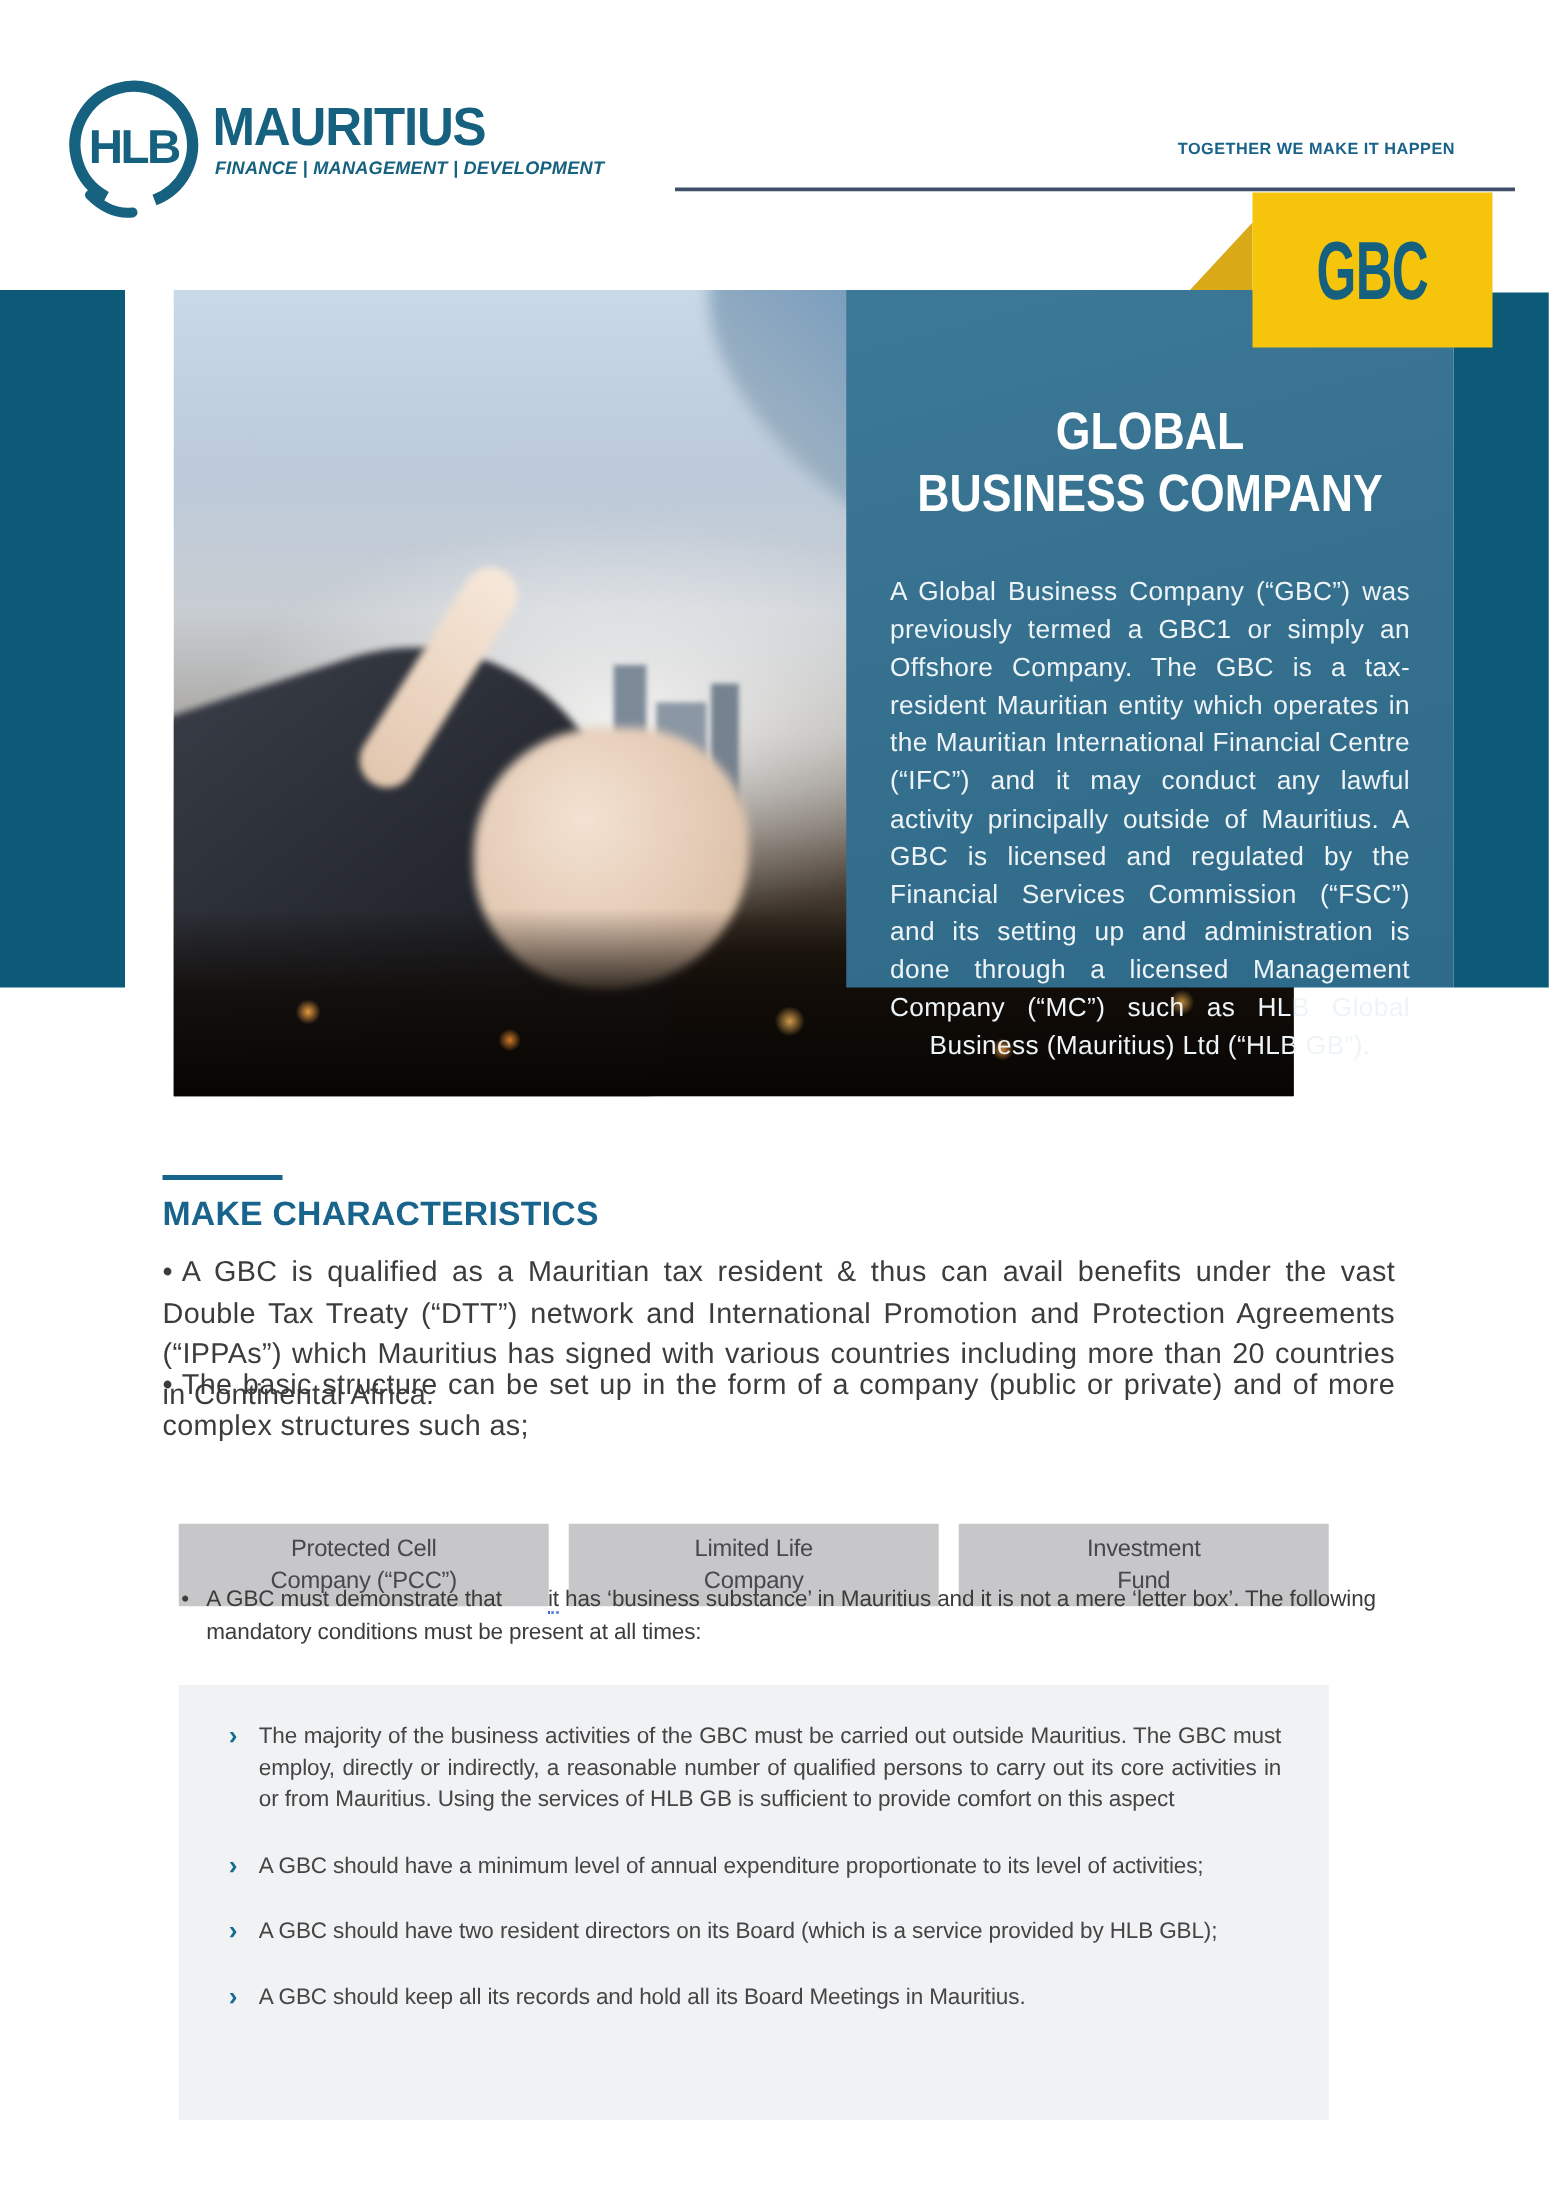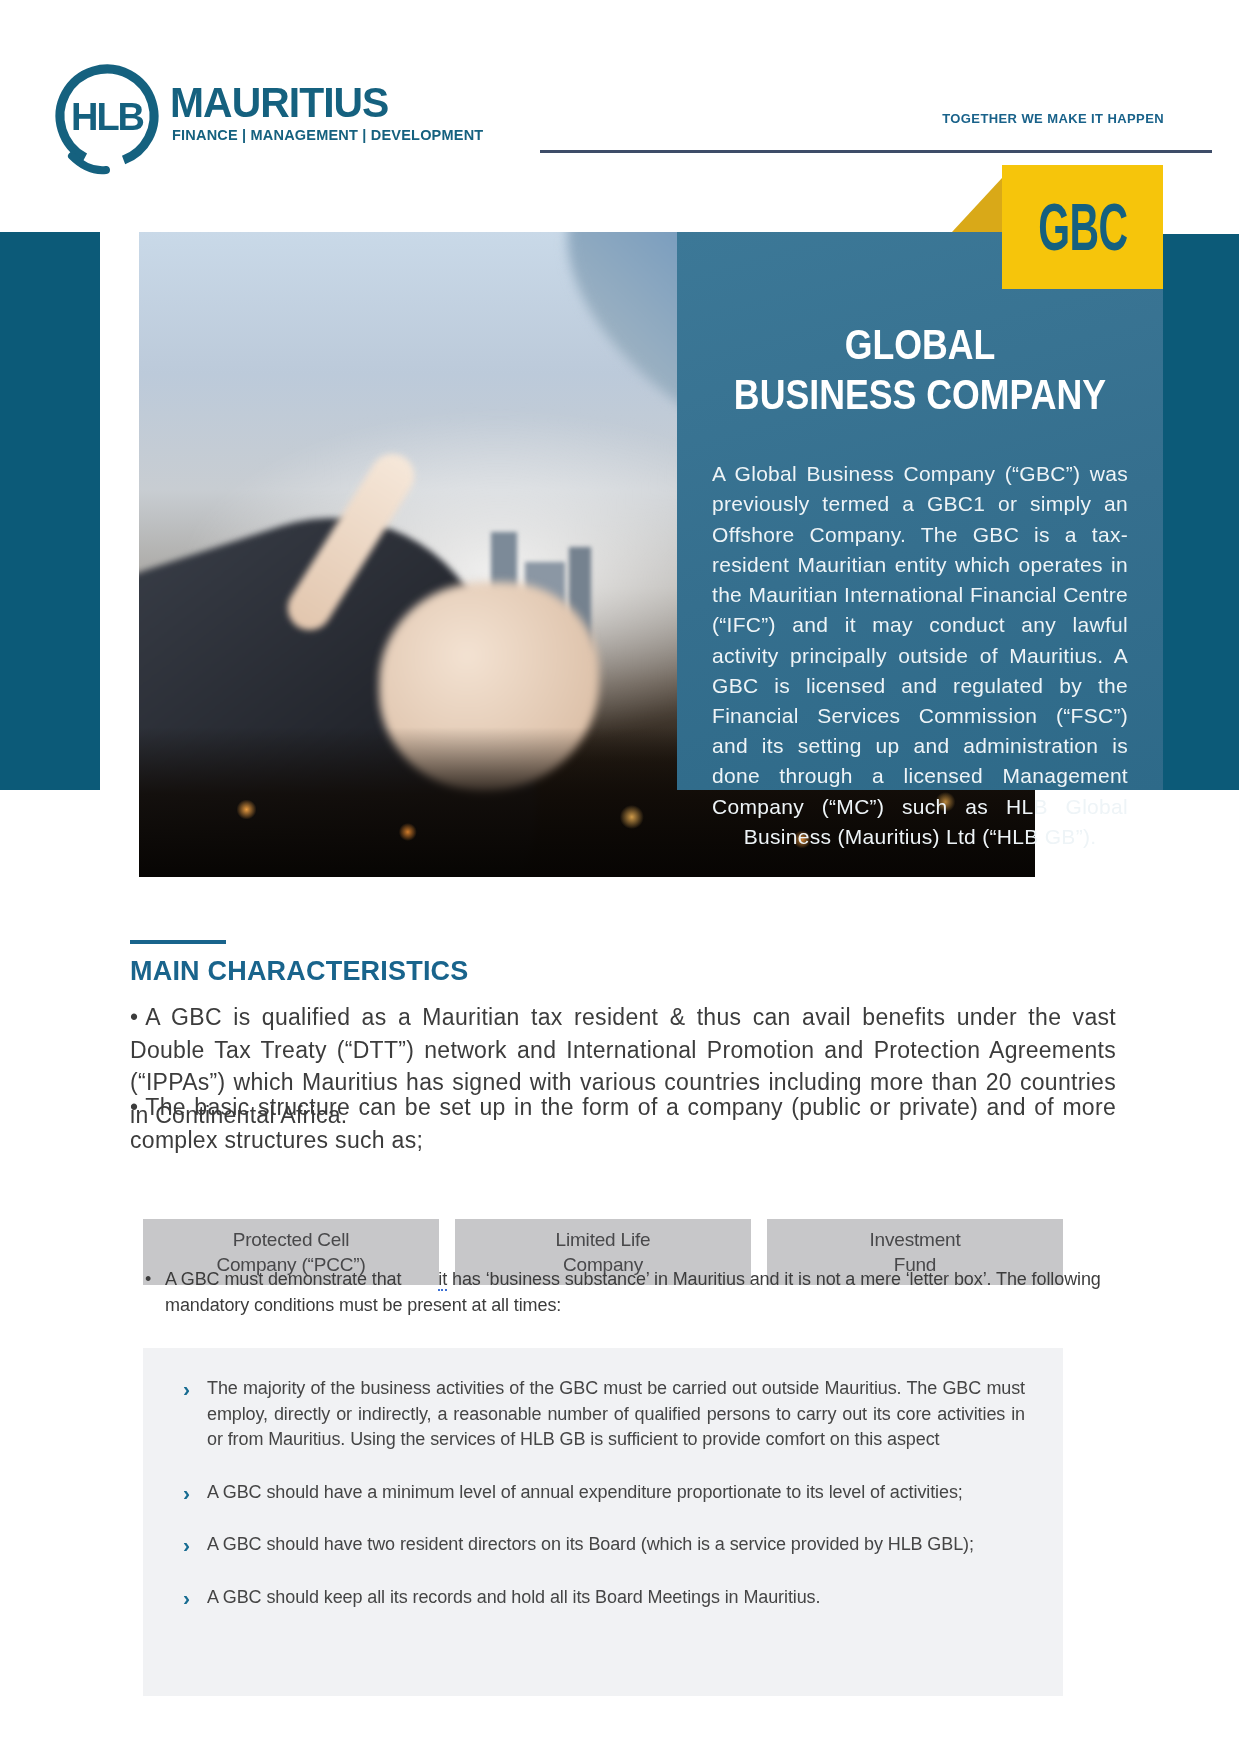--- a/index.html
+++ b/index.html
@@ -5,21 +5,21 @@
   html,body{margin:0;padding:0;background:#ffffff;}
   #page{position:relative;width:1241px;height:1754px;background:#ffffff;overflow:hidden;
         font-family:"Liberation Sans",sans-serif;color:#3c3c3c;}
   .abs{position:absolute;}
 
   
   .logo-svg{position:absolute;left:48px;top:60px;width:118px;height:118px;}
   .brand-name{position:absolute;left:170px;top:78px;font-size:43px;font-weight:bold;
               color:#15617f;letter-spacing:-1px;transform:scaleX(0.95);transform-origin:left center;white-space:nowrap;}
   .brand-tagline{position:absolute;left:172px;top:127px;font-size:14.5px;font-weight:bold;
-              color:#15617f;letter-spacing:0.2px;white-space:nowrap;}
+              color:#15617f;letter-spacing:0.2px;white-space:nowrap;font-style:italic;}
   .motto{position:absolute;top:111px;right:77px;font-size:13px;font-weight:bold;
          color:#19628a;letter-spacing:0.4px;white-space:nowrap;}
   .header-rule{position:absolute;top:150px;left:540px;width:672px;height:3px;background:#3e4d68;}
 
   
   .hero-leftbar{left:0;top:232px;width:100px;height:558px;background:#0c5a78;}
   .hero-rightbar{left:1163px;top:234px;width:76px;height:556px;background:#0c5a78;}
   .hero-photo{left:139px;top:232px;width:896px;height:645px;overflow:hidden;
       background:linear-gradient(180deg,#c9d9e8 0%,#bccada 22%,#c8cdd2 40%,#a8a5a0 55%,#5a4f44 70%,#241c14 82%,#0c0907 100%);}
   .ph-arm{position:absolute;right:-140px;top:-90px;width:620px;height:340px;border-radius:45%;
@@ -42,21 +42,21 @@
         radial-gradient(circle at 55% 60%,rgba(255,190,90,0.8) 0,rgba(255,190,90,0) 12px),
         radial-gradient(circle at 74% 75%,rgba(255,160,60,0.8) 0,rgba(255,160,60,0) 9px),
         radial-gradient(circle at 90% 50%,rgba(255,185,80,0.7) 0,rgba(255,185,80,0) 10px),
         linear-gradient(180deg,rgba(20,14,8,0) 0%,rgba(16,11,7,0.85) 45%,#070503 100%);}
   .hero-panel{left:677px;top:232px;width:486px;height:558px;
       background:linear-gradient(165deg,#3c7897 0%,#356f8e 55%,#2e6a89 100%);}
   .hero-title{margin-top:88px;text-align:center;color:#ffffff;font-size:42px;font-weight:bold;
       line-height:1.18;letter-spacing:0;transform:scaleX(0.85);transform-origin:center;}
   .hero-para{margin:40px 35px 4px 35px;font-size:21px;line-height:1.44;color:#eef4f7;
       text-align:justify;text-align-last:center;letter-spacing:0.3px;}
-  .badge{left:1002px;top:165px;width:161px;height:124px;background:#f6c50b;
+  .badge{left:1002px;top:154px;width:192px;height:124px;background:#f6c50b;
       display:flex;align-items:center;justify-content:center;}
   .badge-text{font-size:66px;font-weight:bold;color:#15607f;transform:scaleX(0.62);letter-spacing:-1px;}
   .badge-fold{left:952px;top:178px;width:0;height:0;border-bottom:54px solid #d9a918;border-left:50px solid transparent;}
 
   
   .section-rule{left:130px;top:940px;width:96px;height:4px;background:#19648c;}
   .section-title{left:130px;top:956px;font-size:27px;font-weight:bold;color:#19648c;letter-spacing:0.2px;}
   .body-par{position:absolute;left:130px;width:986px;font-size:23px;line-height:1.42;
       color:#3c3c3c;text-align:justify;letter-spacing:0.3px;}
   .b1{top:1001px;} .b2{top:1091px;}
@@ -114,21 +114,21 @@
     </div>
     <div class="hero-para">A Global Business Company (“GBC”) was previously termed a GBC1 or simply an Offshore Company. The GBC is a tax-resident Mauritian entity which operates in the Mauritian International Financial Centre (“IFC”) and it may conduct any lawful activity principally outside of Mauritius. A GBC is licensed and regulated by the Financial Services Commission (“FSC”) and its setting up and administration is done through a licensed Management Company (“MC”) such as HLB Global Business (Mauritius) Ltd (“HLB GB”).</div>
   </div>
 
   <div class="abs badge-fold"></div>
   <div class="abs badge">
     <span class="badge-text">GBC</span>
   </div>
 
   <div class="abs section-rule"></div>
-  <div class="abs section-title">MAIN CHARACTERISTICS</div>
+  <div class="abs section-title">MAKE CHARACTERISTICS</div>
 
   <div class="body-par b1">
     <span class="bullet-mark">•</span><span>A GBC is qualified as a Mauritian tax resident &amp; thus can avail benefits under the vast Double Tax Treaty (“DTT”) network and International Promotion and Protection Agreements (“IPPAs”) which Mauritius has signed with various countries including more than 20 countries in Continental Africa.</span>
   </div>
 
   <div class="body-par b2">
     <span class="bullet-mark">•</span><span>The basic structure can be set up in the form of a company (public or private) and of more complex structures such as;</span>
   </div>
 
   <div class="abs boxes">

